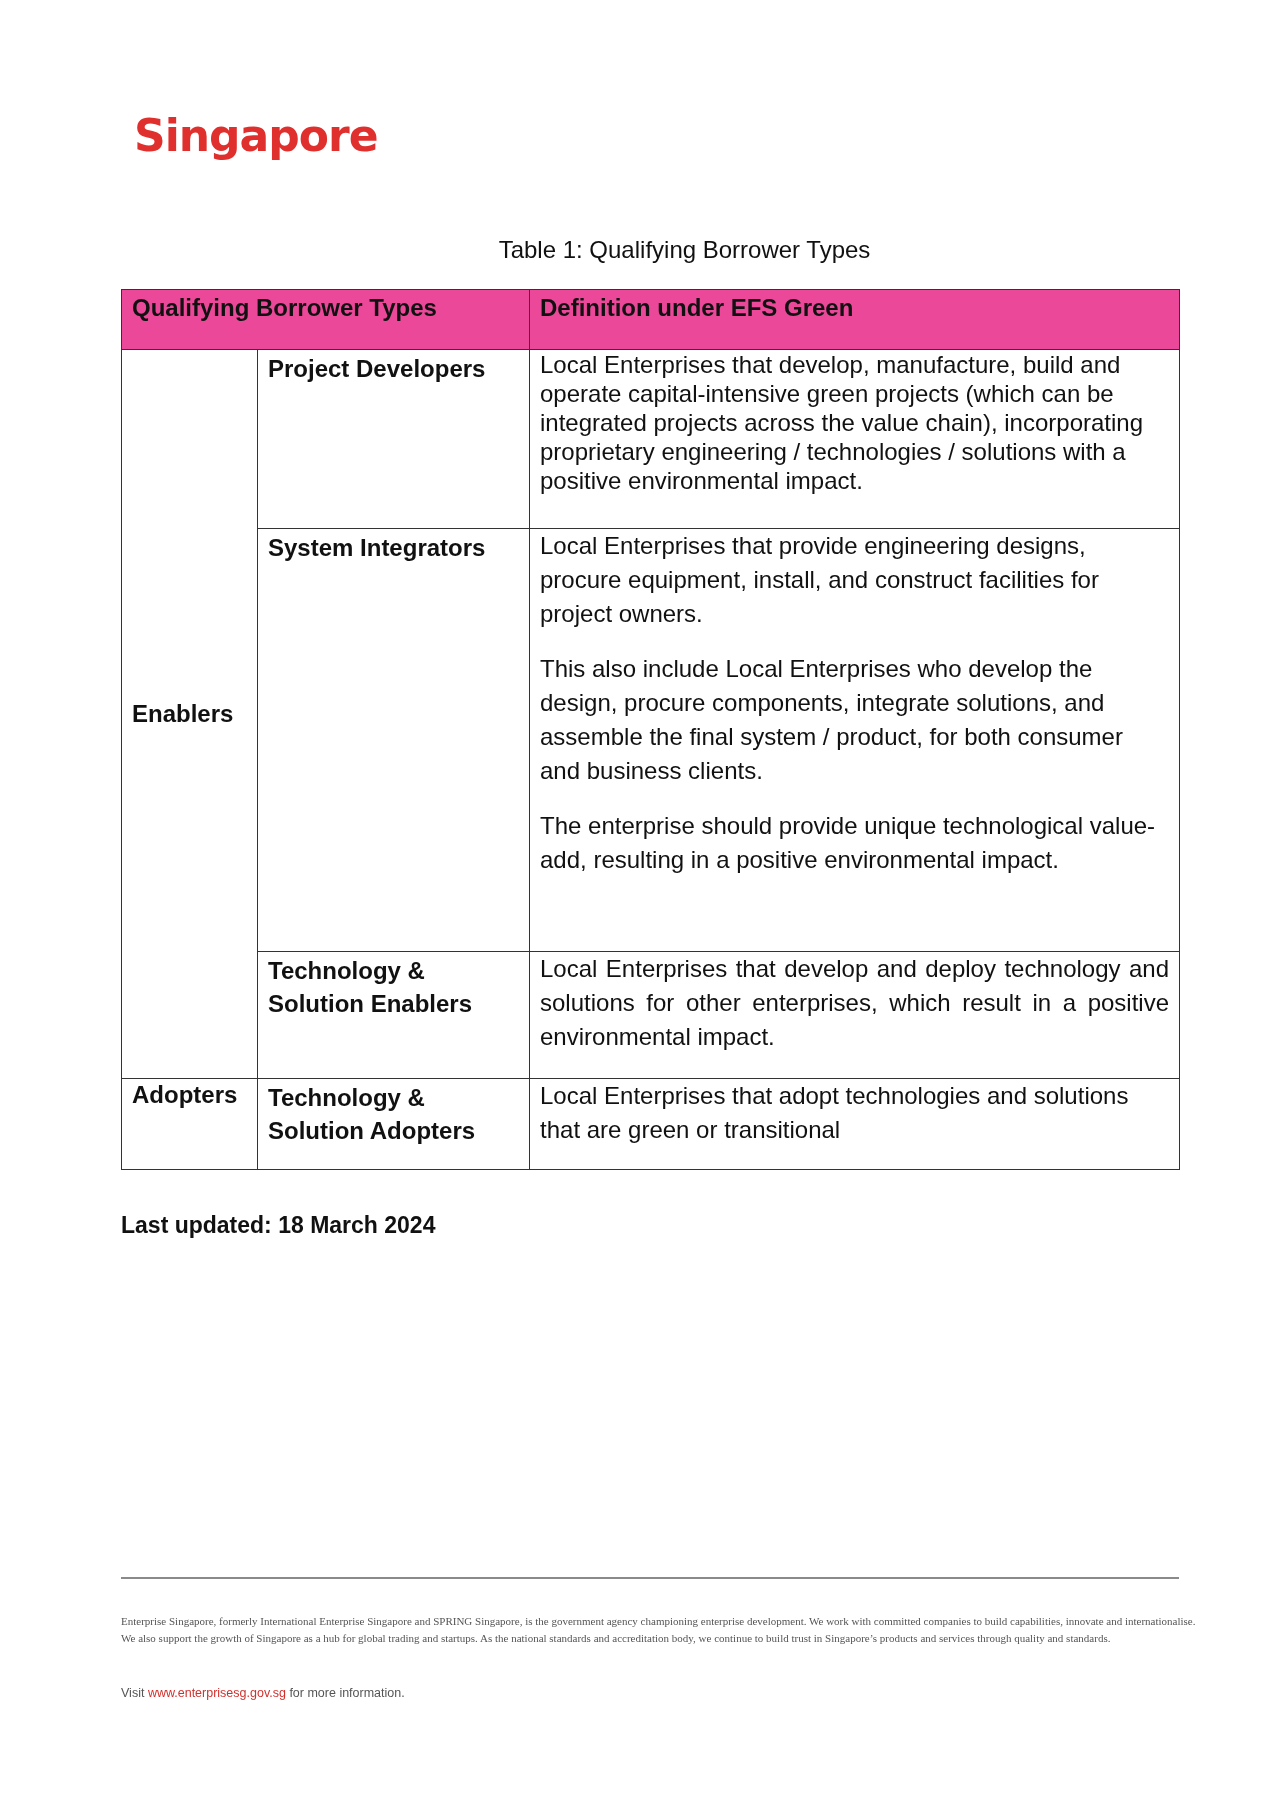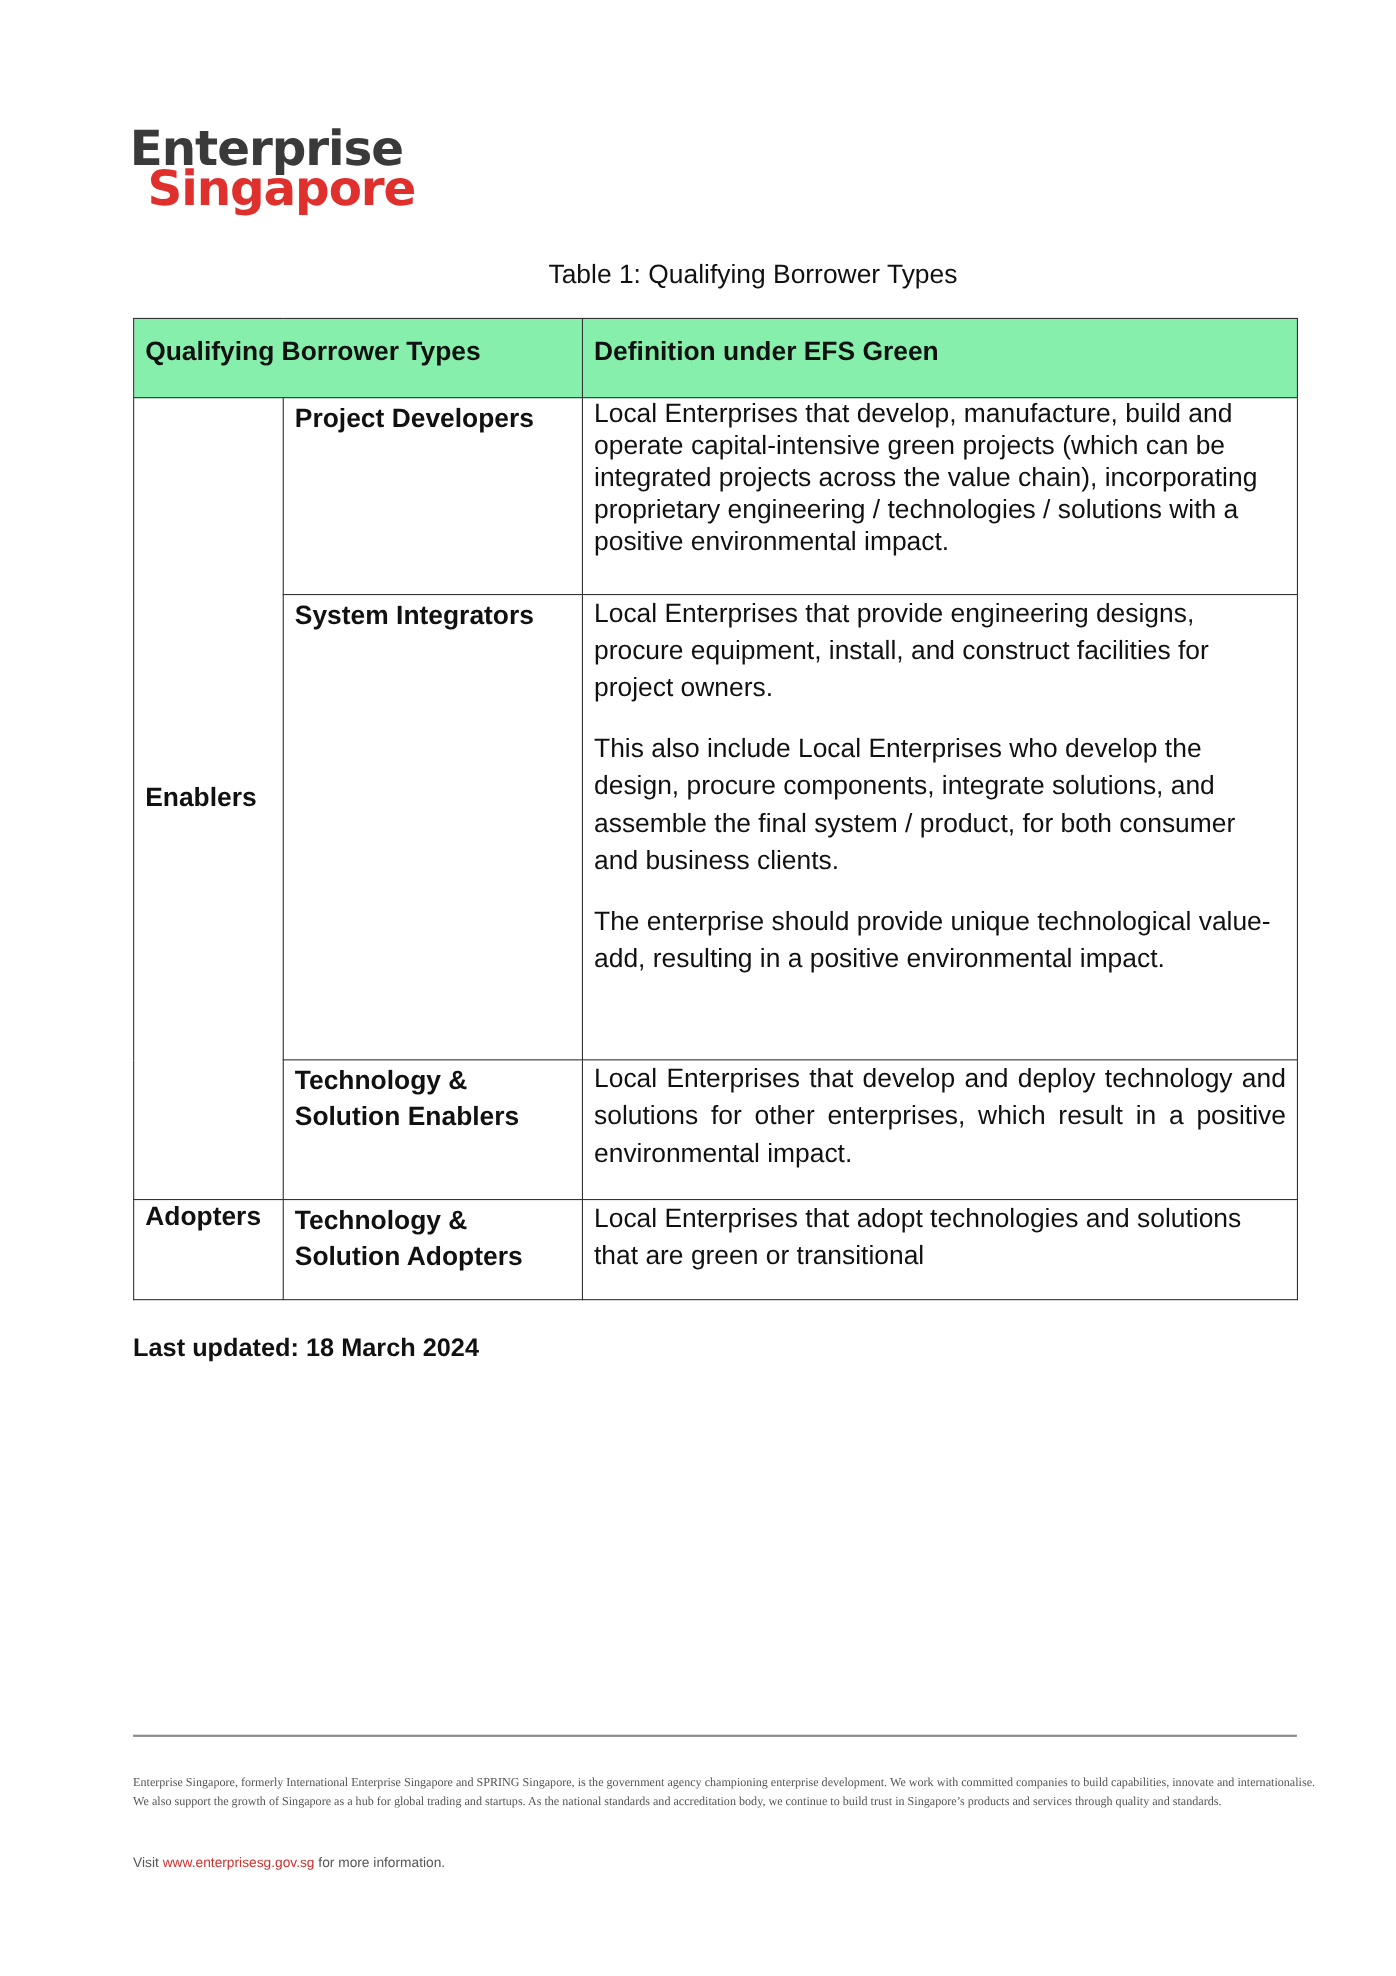--- a/index.html
+++ b/index.html
@@ -7,21 +7,21 @@
 
   .logo { position: absolute; left: 118px; top: 118px; line-height: 0.82; font-family: "DejaVu Sans", sans-serif; font-weight: bold; letter-spacing: -1px; }
   .logo .l1 { font-size: 44px; color: #3a3a3a; display: block; }
   .logo .l2 { font-size: 44px; color: #e0302e; display: block; margin-left: 16px; }
 
   .table-title { position: absolute; left: 0; width: 1269px; top: 236px; text-align: center; font-size: 24px; font-weight: normal; text-decoration: underline; padding-left: 100px; box-sizing: border-box; }
   .table-title span { display: inline-block; }
 
   table.qbt { position: absolute; left: 121px; top: 289px; width: 1058px; border-collapse: collapse; table-layout: fixed; font-size: 24px; }
   table.qbt td, table.qbt th { border: 1.5px solid #333; vertical-align: top; padding: 0 10px; text-align: left; }
-  table.qbt th { background: #86efac; height: 55px; font-weight: bold; padding-top: 16px; }
+  table.qbt th { background: #ec4899; height: 55px; font-weight: bold; padding-top: 4px; }
   table.qbt col.c1 { width: 136px; }
   table.qbt col.c2 { width: 272px; }
   table.qbt col.c3 { width: 650px; }
   .sub { font-weight: bold; line-height: 33px; padding-top: 0; }
   .grp { font-weight: bold; }
   .grp-mid { vertical-align: middle !important; }
   .def p { margin: 0; }
   .def .tight { line-height: 29px; }
   .def .loose { line-height: 34px; }
   .def p + p { margin-top: 21px; }
@@ -37,21 +37,20 @@
 
   .footer-line { position: absolute; left: 121px; top: 1577px; width: 1058px; height: 2px; background: #8a8a8a; }
   .footer-text { position: absolute; left: 121px; top: 1613px; width: 1080px; font-family: "Liberation Serif", serif; font-size: 11px; line-height: 16.5px; color: #555; }
   .footer-visit { position: absolute; left: 121px; top: 1686px; font-family: "Liberation Sans", sans-serif; font-size: 12.5px; color: #555; }
   .footer-visit a { color: #d0312d; font-weight: normal; text-decoration: none; }
 </style>
 </head>
 <body>
 
 <div class="logo">
-  <span class="l1">Enterprise</span>
   <span class="l2">Singapore</span>
 </div>
 
 <div class="table-title">
   <span>Table 1: Qualifying Borrower Types</span>
 </div>
 
 <table class="qbt">
   <colgroup>
       <col class="c1">

